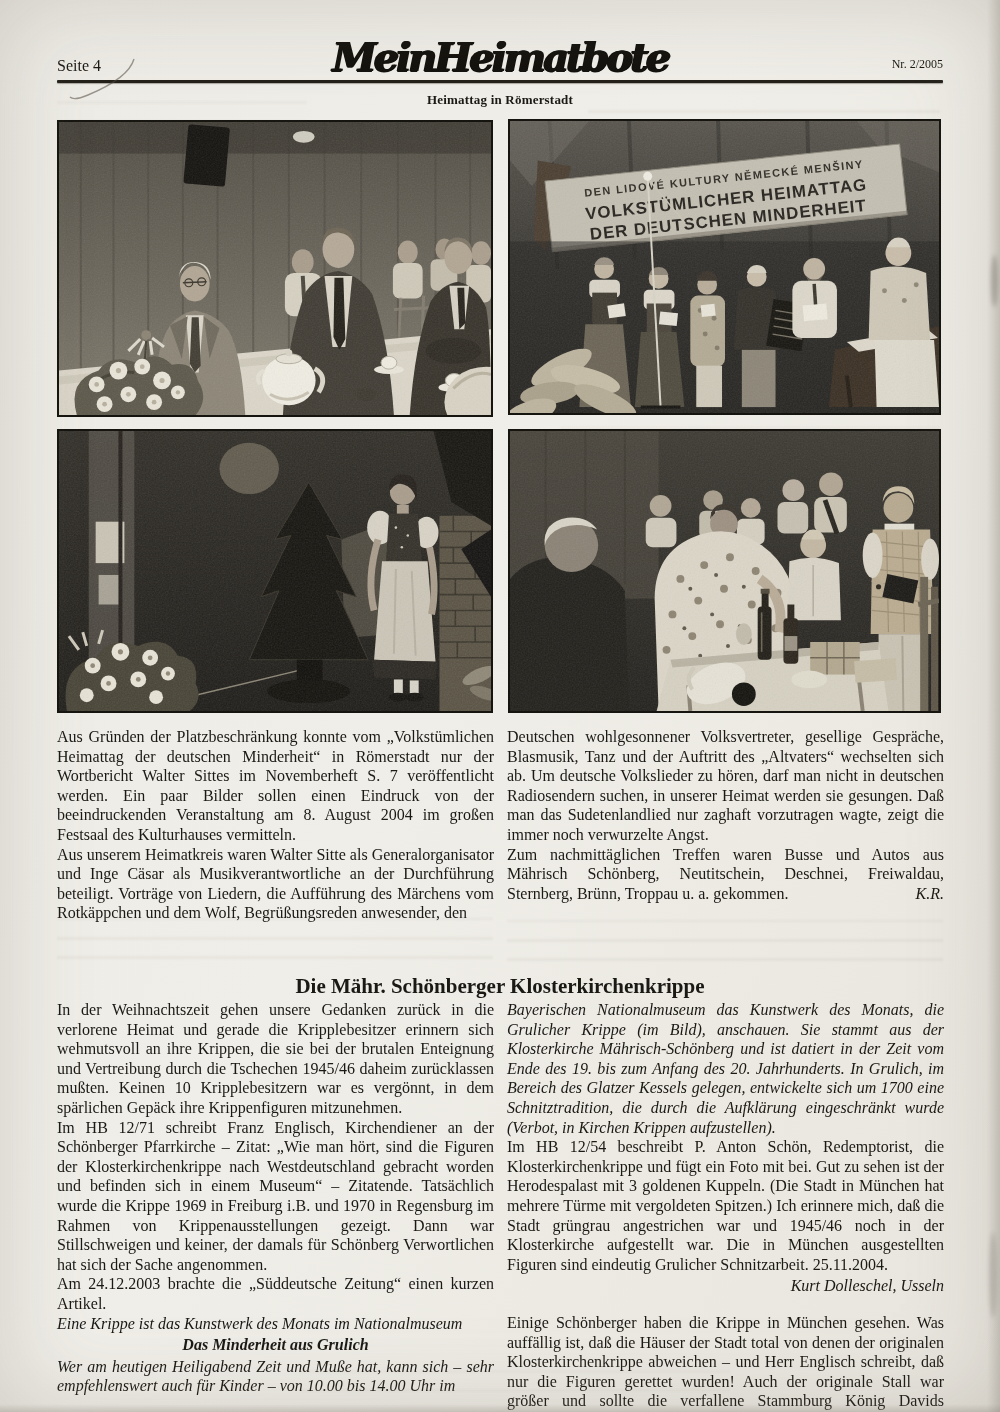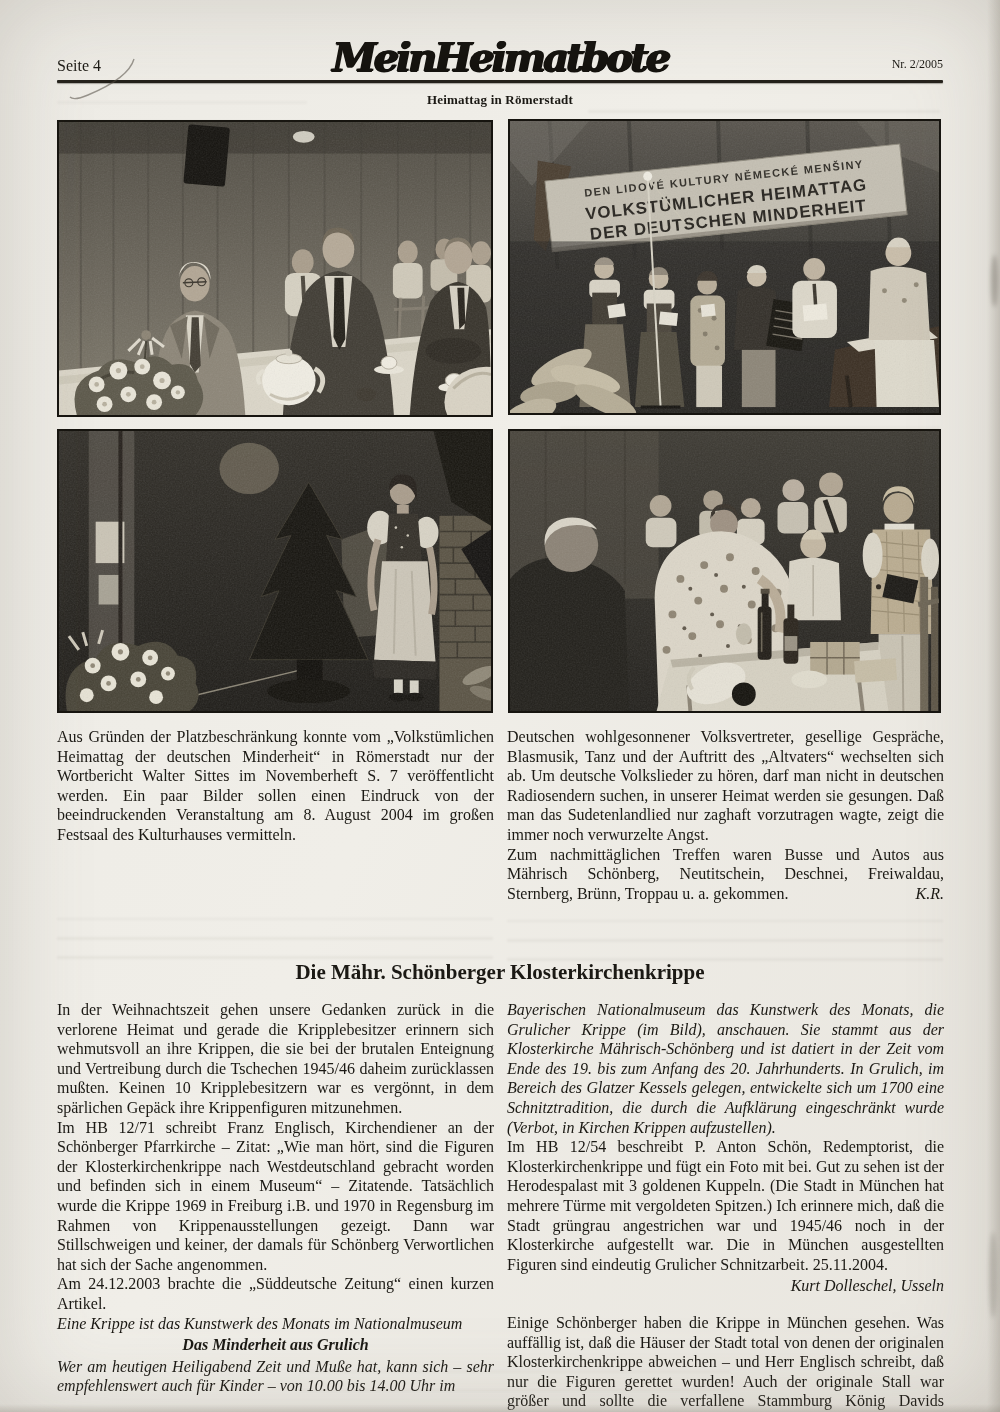--- a/index.html
+++ b/index.html
@@ -556,27 +556,28 @@
         <rect x="414" y="148" width="8" height="136" fill="#6b6353"></rect>
         <rect x="425" y="158" width="7" height="126" fill="#5d5546"></rect>
         <line x1="412" y1="176" x2="433" y2="172" stroke="#6b6353" stroke-width="5"></line>
       </g>
       <rect width="433" height="284" filter="url(#gDgrain)" opacity="0.13"></rect>
     </svg>
   </figure>
 
   <div class="col" id="a1-left">
     <p>Aus Gründen der Platzbeschränkung konnte vom „Volkstümlichen Heimattag der deutschen Minderheit“ in Römerstadt nur der Wortbericht Walter Sittes im Novemberheft S. 7 veröffentlicht werden. Ein paar Bilder sollen einen Eindruck von der beeindruckenden Veranstaltung am 8. August 2004 im großen Festsaal des Kulturhauses vermitteln.</p>
+    <p>Aus unserem Heimatkreis waren Walter Sitte als Generalorganisator und Inge Cäsar als Musikverantwortliche an der Durchführung beteiligt. Vorträge von Liedern, die Aufführung des Märchens vom Rotkäppchen und dem Wolf, Begrüßungsreden anwesender, den</p>
   </div>
   <div class="col" id="a1-right">
     <p>Deutschen wohlgesonnener Volksvertreter, gesellige Gespräche, Blasmusik, Tanz und der Auftritt des „Altvaters“ wechselten sich ab. Um deutsche Volkslieder zu hören, darf man nicht in deutschen Radiosendern suchen, in unserer Heimat werden sie gesungen. Daß man das Sudetenlandlied nur zaghaft vorzutragen wagte, zeigt die immer noch verwurzelte Angst.</p>
     <p><span>Zum nachmittäglichen Treffen waren Busse und Autos aus Mährisch Schönberg, Neutitschein, Deschnei, Freiwaldau, Sternberg, Brünn, Troppau u. a. gekommen.</span><span class="sig">K.R.</span></p>
   </div>
 
-  <h2 class="headline-2" style="margin:0">Die Mähr. Schönberger Klosterkirchenkrippe</h2>
+  <h2 class="headline-2" style="margin:14px">Die Mähr. Schönberger Klosterkirchenkrippe</h2>
 
   <div class="col" id="a2-left">
     <p>In der Weihnachtszeit gehen unsere Gedanken zurück in die verlorene Heimat und gerade die Kripplebesitzer erinnern sich wehmutsvoll an ihre Krippen, die sie bei der brutalen Enteignung und Vertreibung durch die Tschechen 1945/46 daheim zurücklassen mußten. Keinen 10 Kripplebesitzern war es vergönnt, in dem spärlichen Gepäck ihre Krippenfiguren mitzunehmen.</p>
     <p>Im HB 12/71 schreibt Franz Englisch, Kirchendiener an der Schönberger Pfarrkirche – Zitat: „Wie man hört, sind die Figuren der Klosterkirchenkrippe nach Westdeutschland gebracht worden und befinden sich in einem Museum“ – Zitatende. Tatsächlich wurde die Krippe 1969 in Freiburg i.B. und 1970 in Regensburg im Rahmen von Krippenausstellungen gezeigt. Dann war Stillschweigen und keiner, der damals für Schönberg Verwortlichen hat sich der Sache angenommen.</p>
     <p>Am 24.12.2003 brachte die „Süddeutsche Zeitung“ einen kurzen Artikel.</p>
     <p class="italic">Eine Krippe ist das Kunstwerk des Monats im Nationalmuseum</p>
     <p class="subhead">Das Minderheit aus Grulich</p>
     <p class="italic">Wer am heutigen Heiligabend Zeit und Muße hat, kann sich – sehr empfehlenswert auch für Kinder – von 10.00 bis 14.00 Uhr im</p>
   </div>
   <div class="col" id="a2-right">

